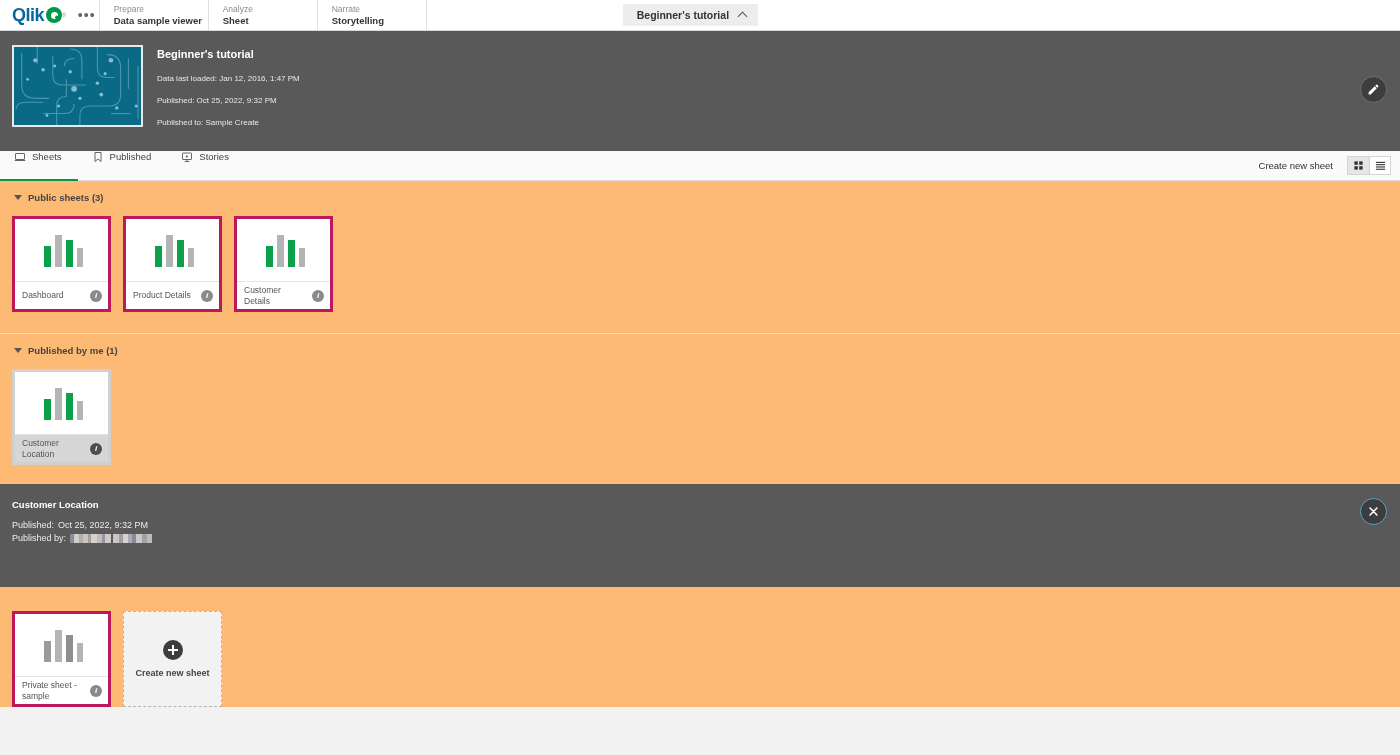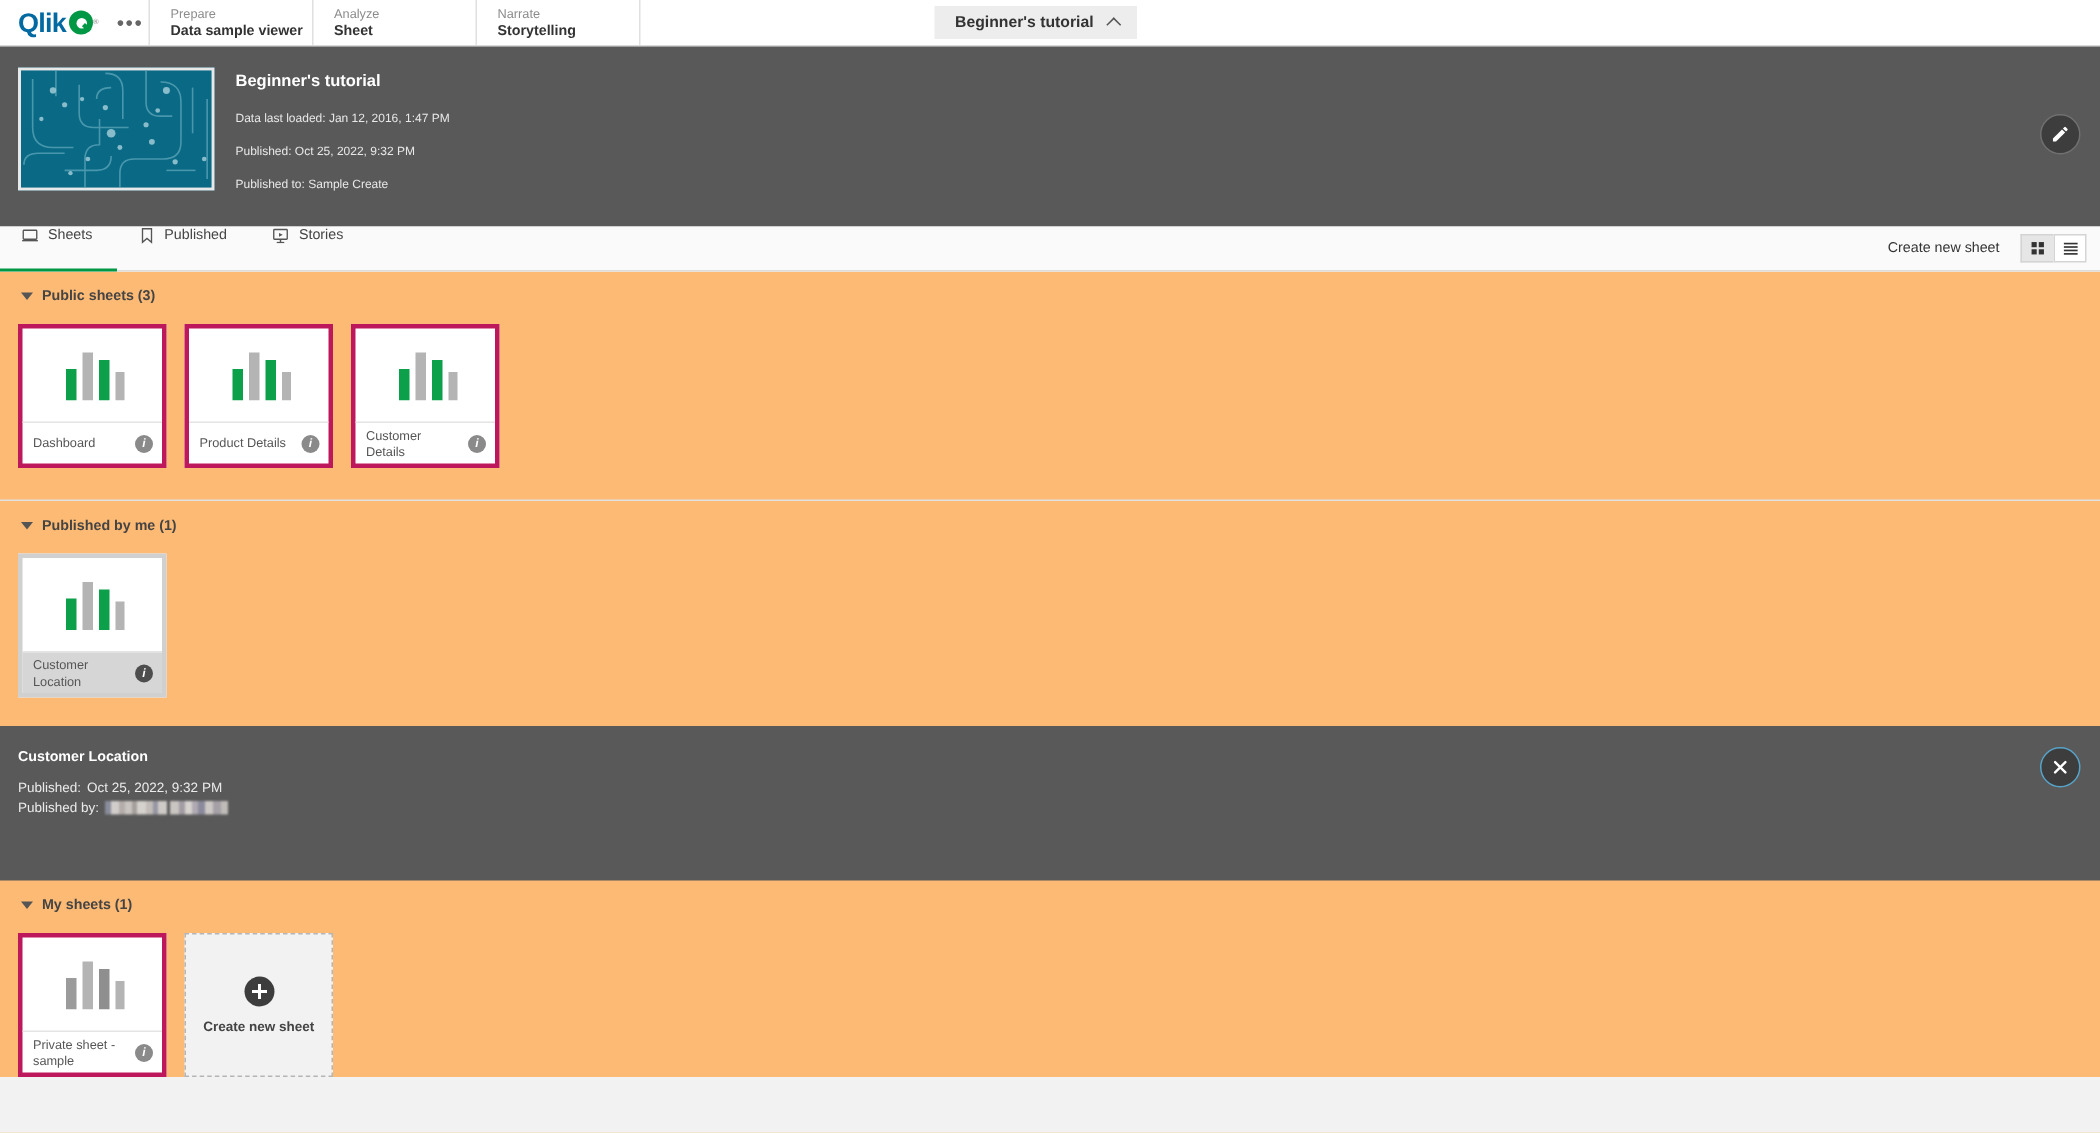--- a/index.html
+++ b/index.html
@@ -504,24 +504,20 @@
       <span class="redacted"></span>
     </div>
     <div class="close-btn">
       <svg viewBox="0 0 24 24">
         <path d="M4.5 4.5 L19.5 19.5 M19.5 4.5 L4.5 19.5" stroke="#ffffff" stroke-width="3.4" stroke-linecap="round"></path>
       </svg>
     </div>
   </div>
 
   <div style="padding-top:11px">
-    <div class="section-head">
-      <span class="tri"></span>
-      <span>My sheets (1)</span>
-    </div>
     <div class="cards" style="padding-top:13px">
 
       <div class="card">
         <div class="card-thumb">
           <svg width="44" height="34" viewBox="0 0 44 34">
             <rect x="4" y="13" width="7" height="21" fill="#9b9b9b"></rect>
             <rect x="15" y="2" width="7" height="32" fill="#b4b4b4"></rect>
             <rect x="26" y="7" width="7" height="27" fill="#8f8f8f"></rect>
             <rect x="37" y="15" width="6" height="19" fill="#b4b4b4"></rect>
           </svg>

